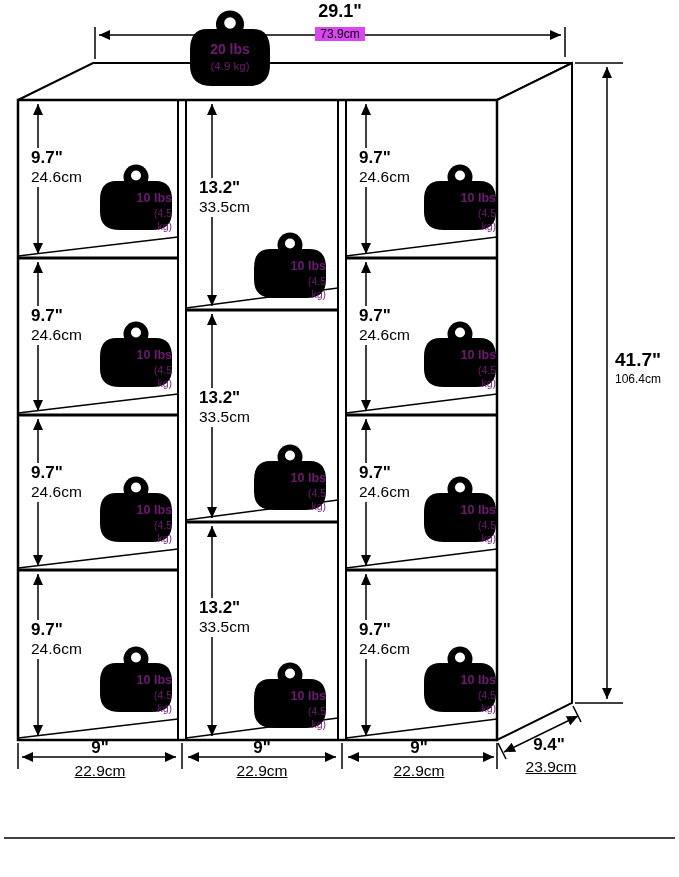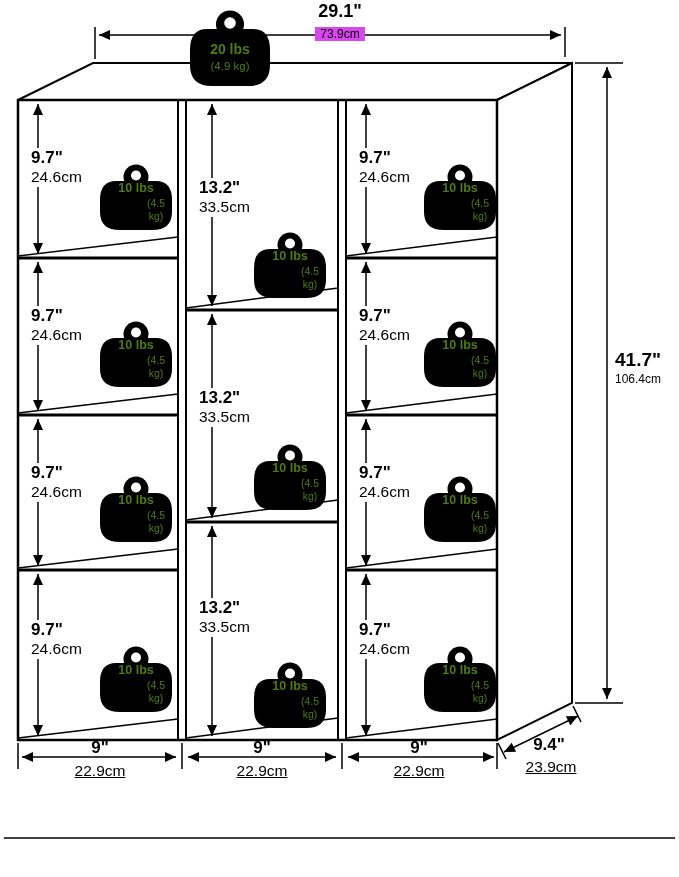--- a/index.html
+++ b/index.html
@@ -26,23 +26,23 @@
   .dim-h .cm { font-size: 12px; background: #d946ef; display: inline-block; padding: 0 5px; }
 
   .hgt .in { font-size: 19px; }
   .hgt .cm { font-size: 12px; }
 
   .bw-in { position: absolute; font-weight: 700; font-size: 17px; text-align: center; z-index: 3; }
   .bw-cm { position: absolute; font-size: 15.5px; text-align: center; z-index: 3; text-decoration: underline; }
 
   
   .weight { position: absolute; z-index: 4; }
-  .weight .wtxt { position: absolute; left: 0; right: 0; text-align: center; color: #4d7c0f; line-height: 1.25; }
+  .weight .wtxt { position: absolute; left: 0; right: 0; text-align: center; color: #701a75; line-height: 1.25; }
   .w10 { width: 72px; height: 66px; }
-  .w10 .wtxt { top: 17px; }
+  .w10 .wtxt { top: 27px; text-align: right; }
   .w10 .wlbs { font-size: 12.5px; font-weight: 700; }
   .w10 .wkg  { font-size: 10.5px; margin-left: 40px; }
   .w20 { width: 80px; height: 76px; }
   .w20 .wtxt { top: 31px; }
   .w20 .wlbs { font-size: 14px; font-weight: 700; }
   .w20 .wkg  { font-size: 11.5px; }
 
   .note { position: absolute; left: 8px; top: 845px; font-size: 19.5px; z-index: 3; letter-spacing: 0.2px; }
 </style>
 </head>

